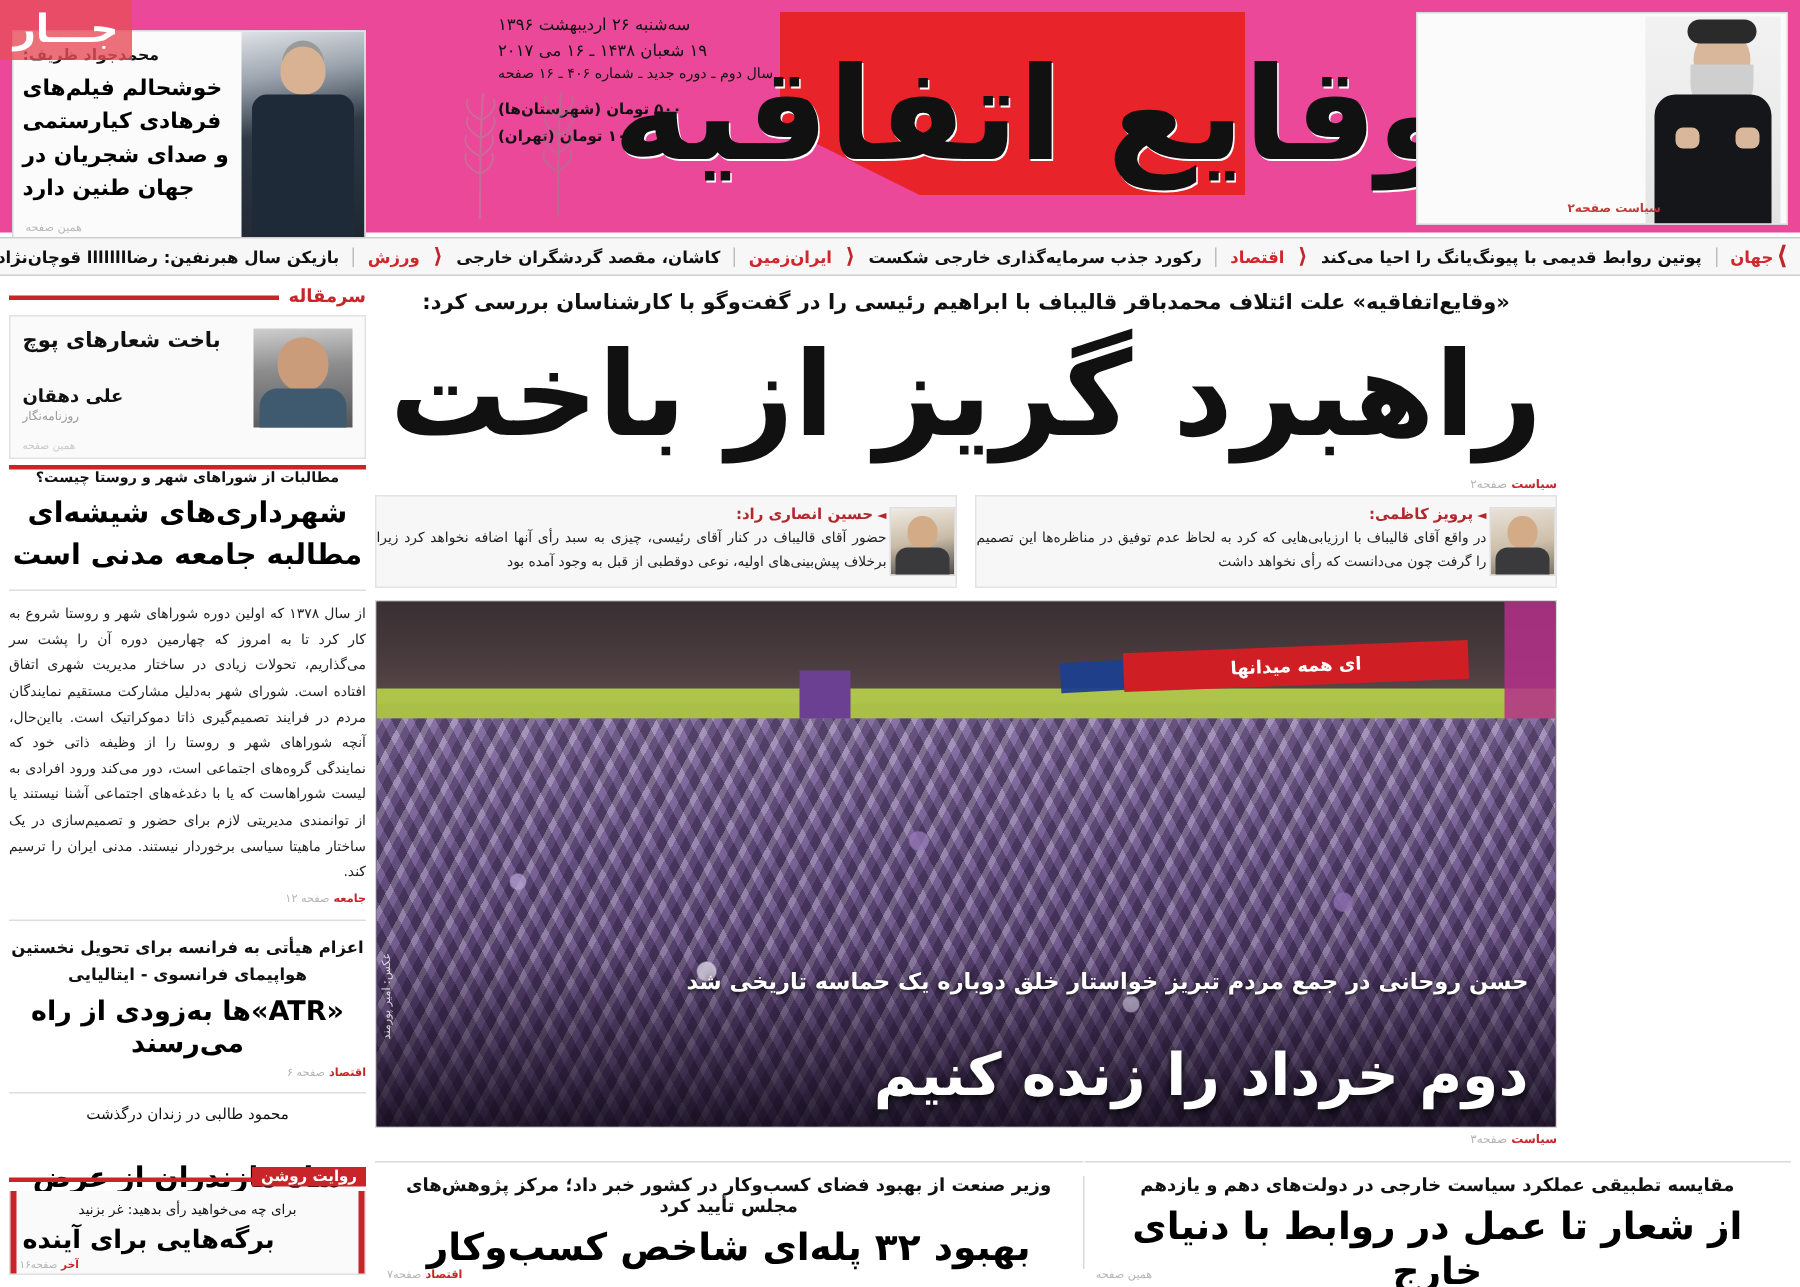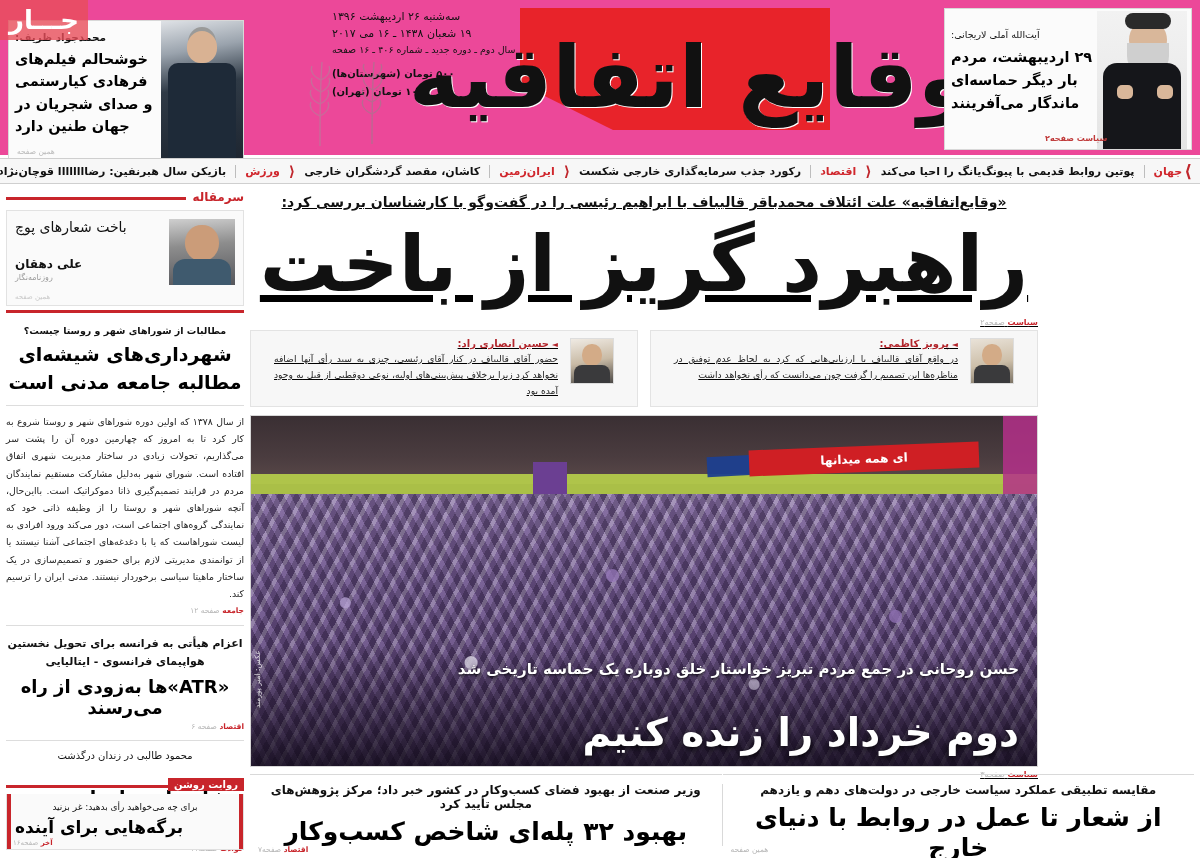--- a/index.html
+++ b/index.html
@@ -128,27 +128,27 @@
     color:#c8252b; font-weight:bold; font-size:12px; letter-spacing:2px;
   }
   .sarmaghale-box{ border:1px solid #e2e2e2; background:#fafafa; height:96px; position:relative; padding:8px; }
   .sm-photo{
     position:absolute; right:8px; top:8px; width:66px; height:66px;
     background: linear-gradient(175deg,#cfcfcf 0%, #8d8d8d 40%, #55565b 100%);
     overflow:hidden;
   }
   .sm-photo::before{ content:""; position:absolute; left:50%; top:6px; transform:translateX(-50%); width:34px;height:36px;border-radius:48%;background:#cb9c79;}
   .sm-photo::after{ content:""; position:absolute; left:50%; top:40px; transform:translateX(-50%); width:58px;height:30px;border-radius:12px 12px 0 0;background:#3f5a6e;}
-  .sm-title{ position:absolute; right:84px; left:8px; top:8px; text-align:left; font-size:14px; font-weight:normal; color:#111;}
+  .sm-title{ position:absolute; right:84px; left:8px; top:8px; text-align:left; font-size:14px; font-weight:bold; color:#111;}
   .sm-author{ position:absolute; right:84px; left:8px; top:46px; text-align:left; font-size:12px; font-weight:bold; color:#111;}
   .sm-role{ position:absolute; right:84px; left:8px; top:62px; text-align:left; font-size:8px; color:#9b9b9b;}
   .sm-foot{ position:absolute; left:8px; bottom:4px; font-size:7px; color:#c9c9c9;}
   .sm-bottombar{ height:3px; background:#c8252b; margin-top:4px;}
 
-  .art1{ margin-top:12px; position:relative; }
+  .art1{ position:relative; }
   .art1-kicker{ font-size:9.5px; text-align:center; color:#111; font-weight:bold; margin-bottom:5px;}
   .art1-head{ font-size:19px; font-weight:bold; text-align:center; line-height:1.45; color:#000;}
   .art1-body{
     margin-top:9px; font-size:9.3px; line-height:1.85; text-align:justify; color:#222;
     border-top:1px solid #ddd; padding-top:7px;
   }
   .sec-tag{ margin-top:4px; font-size:7.5px; color:#c8252b; font-weight:bold; }
   .sec-tag span{ color:#b5b5b5; font-weight:normal; }
 
   .art2{ margin-top:10px; border-top:1px solid #ddd; padding-top:9px; position:relative;}
@@ -164,35 +164,35 @@
   .rev-head .bar{ position:absolute; left:0; right:0; top:6px; height:3px; background:#c8252b;}
   .rev-head .lbl{ position:absolute; right:0; top:-1px; background:#c8252b; color:#fff; font-size:10px; font-weight:bold; padding:1px 6px;}
   .rev-box{ border:1px solid #e0e0e0; border-top:none; background:#fafafa; padding:8px 8px 12px; position:relative;}
   .rev-kicker{ font-size:9px; text-align:center; color:#111;}
   .rev-head2{ font-size:17px; font-weight:bold; text-align:left; margin-top:5px; color:#000;}
   .rev-foot{ position:absolute; left:6px; bottom:2px; font-size:7px; color:#c8252b; font-weight:bold;}
   .rev-bracket-l{ position:absolute; left:0; top:0; bottom:0; width:4px; background:#c8252b;}
   .rev-bracket-r{ position:absolute; right:0; top:0; bottom:0; width:4px; background:#c8252b;}
 
   
-  .main-col{ position:absolute; left:250px; top:0; width:788px;text-decoration:underline; }
+  .main-col{ position:absolute; left:250px; top:0; width:788px; }
 
   .lead-kicker{ text-align:center; font-size:14px; font-weight:bold; color:#111; margin-top:4px;}
   .lead-head{
     text-align:center; font-size:78px; font-weight:bold; color:#111;
     line-height:1.05; margin-top:14px; letter-spacing:-1px;
     font-family:"DejaVu Sans","Liberation Sans",sans-serif;
   }
   .sec-tag-2{ font-size:8px; color:#c8252b; font-weight:bold; margin-top:12px;}
   .sec-tag-2 span{ color:#b5b5b5; font-weight:normal;}
 
   .quotes{ display:flex; gap:12px; margin-top:3px; }
   .quote{
-    flex:1; border:1px solid #e3e3e3; background:#f7f7f7; padding:7px 23px;
-    display:flex; gap:12px; flex-direction: row;
+    flex:1; border:1px solid #e3e3e3; background:#f7f7f7; padding:7px 0;
+    display:flex; gap:2px; flex-direction: row;
   }
   .q-photo{ width:44px; height:46px; flex:0 0 44px; border:1px solid #ddd; background:#e9e4dc; overflow:hidden; position:relative;}
   .q-photo.a{ background:linear-gradient(170deg,#e9e2d8 0%,#cdbfa9 55%,#7d7466 100%); }
   .q-photo.b{ background:linear-gradient(170deg,#efeae3 0%,#c9bba6 50%,#4d4a47 100%); }
   .q-photo::before{ content:""; position:absolute; left:50%; top:5px; transform:translateX(-50%); width:20px;height:22px;border-radius:48%;background:#d3ab87;}
   .q-photo::after{ content:""; position:absolute; left:50%; top:26px; transform:translateX(-50%); width:36px;height:22px;border-radius:8px 8px 0 0;background:#3a3a3c;}
   .q-txt{ flex:1; text-align:right; }
   .q-name{ font-size:10px; font-weight:bold; color:#b2262c; }
   .q-name::before{ content:"◄ "; color:#b2262c; font-size:8px;}
   .q-body{ font-size:9.2px; line-height:1.75; color:#222; margin-top:2px; text-align:justify;}
@@ -319,24 +319,20 @@
 
     <div class="teaser-right">
       <div class="photo">
         <div class="tr-head-fig"></div>
         <div class="tr-turban"></div>
         <div class="tr-beard"></div>
         <div class="tr-body"></div>
         <div class="tr-hand1"></div>
         <div class="tr-hand2"></div>
       </div>
-      <div class="txt">
-        <div class="tl-kicker">آیت‌الله آملی لاریجانی:</div>
-        <div class="tl-head">۲۹ اردیبهشت، مردم بار دیگر حماسه‌ای ماندگار می‌آفرینند</div>
-      </div>
       <div class="tl-foot">سیاست صفحه۲</div>
     </div>
   </div>
 
   <div class="ticker">
     <span class="tk-bracket">⟩</span>
 
     <span class="tk-item">
       <span class="tk-cat">جهان</span>
       <span class="tk-sep-bar"></span>

